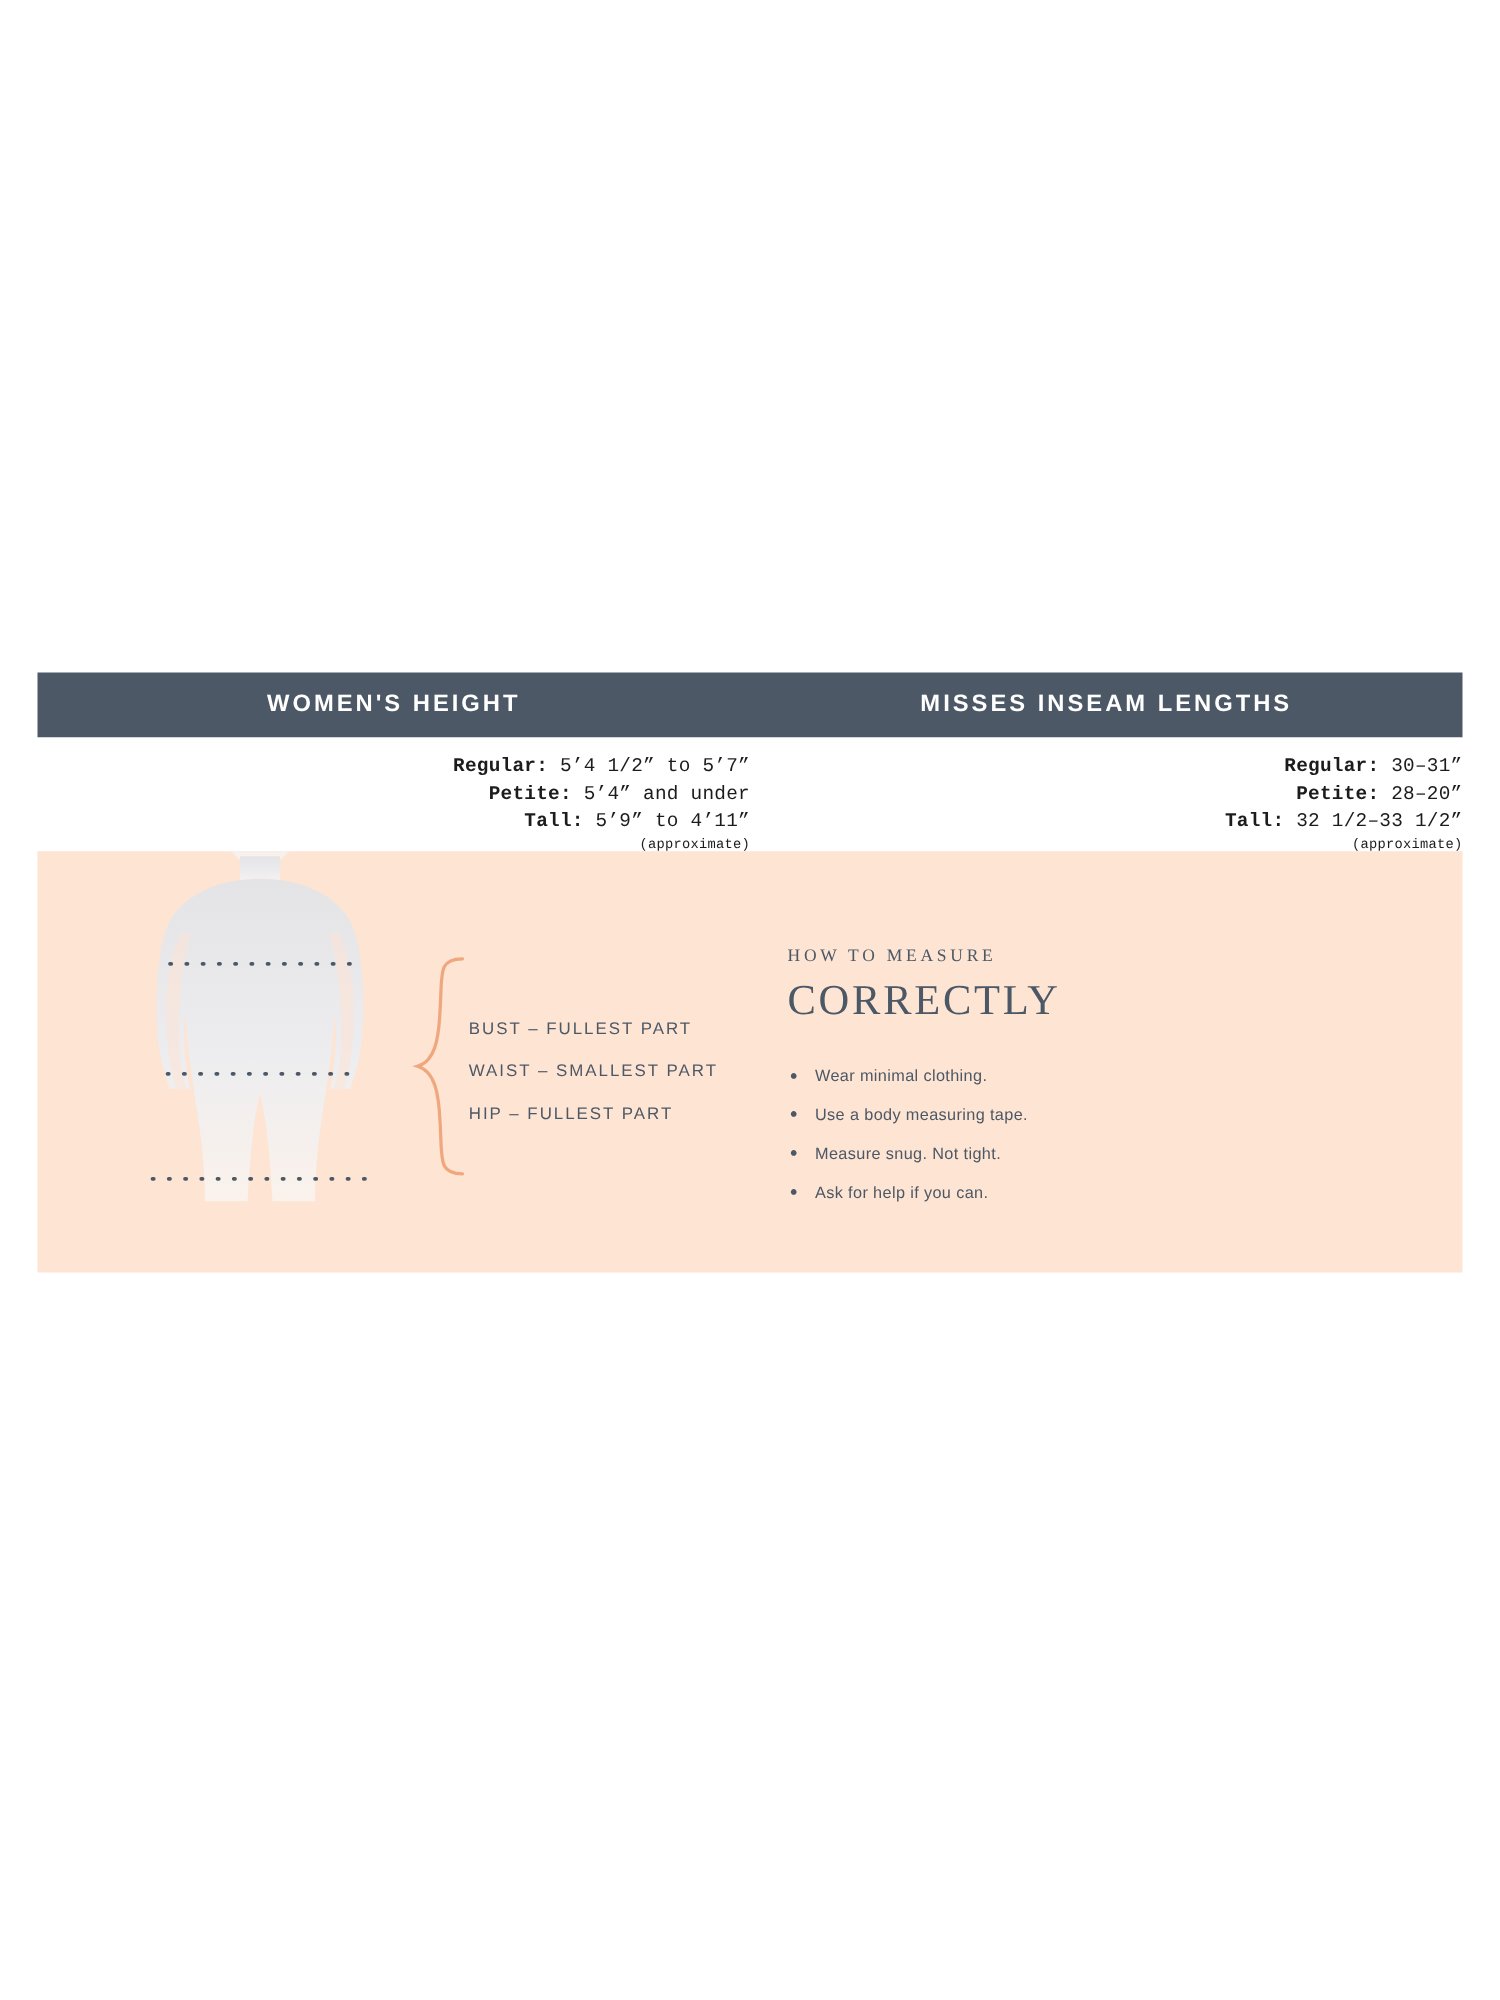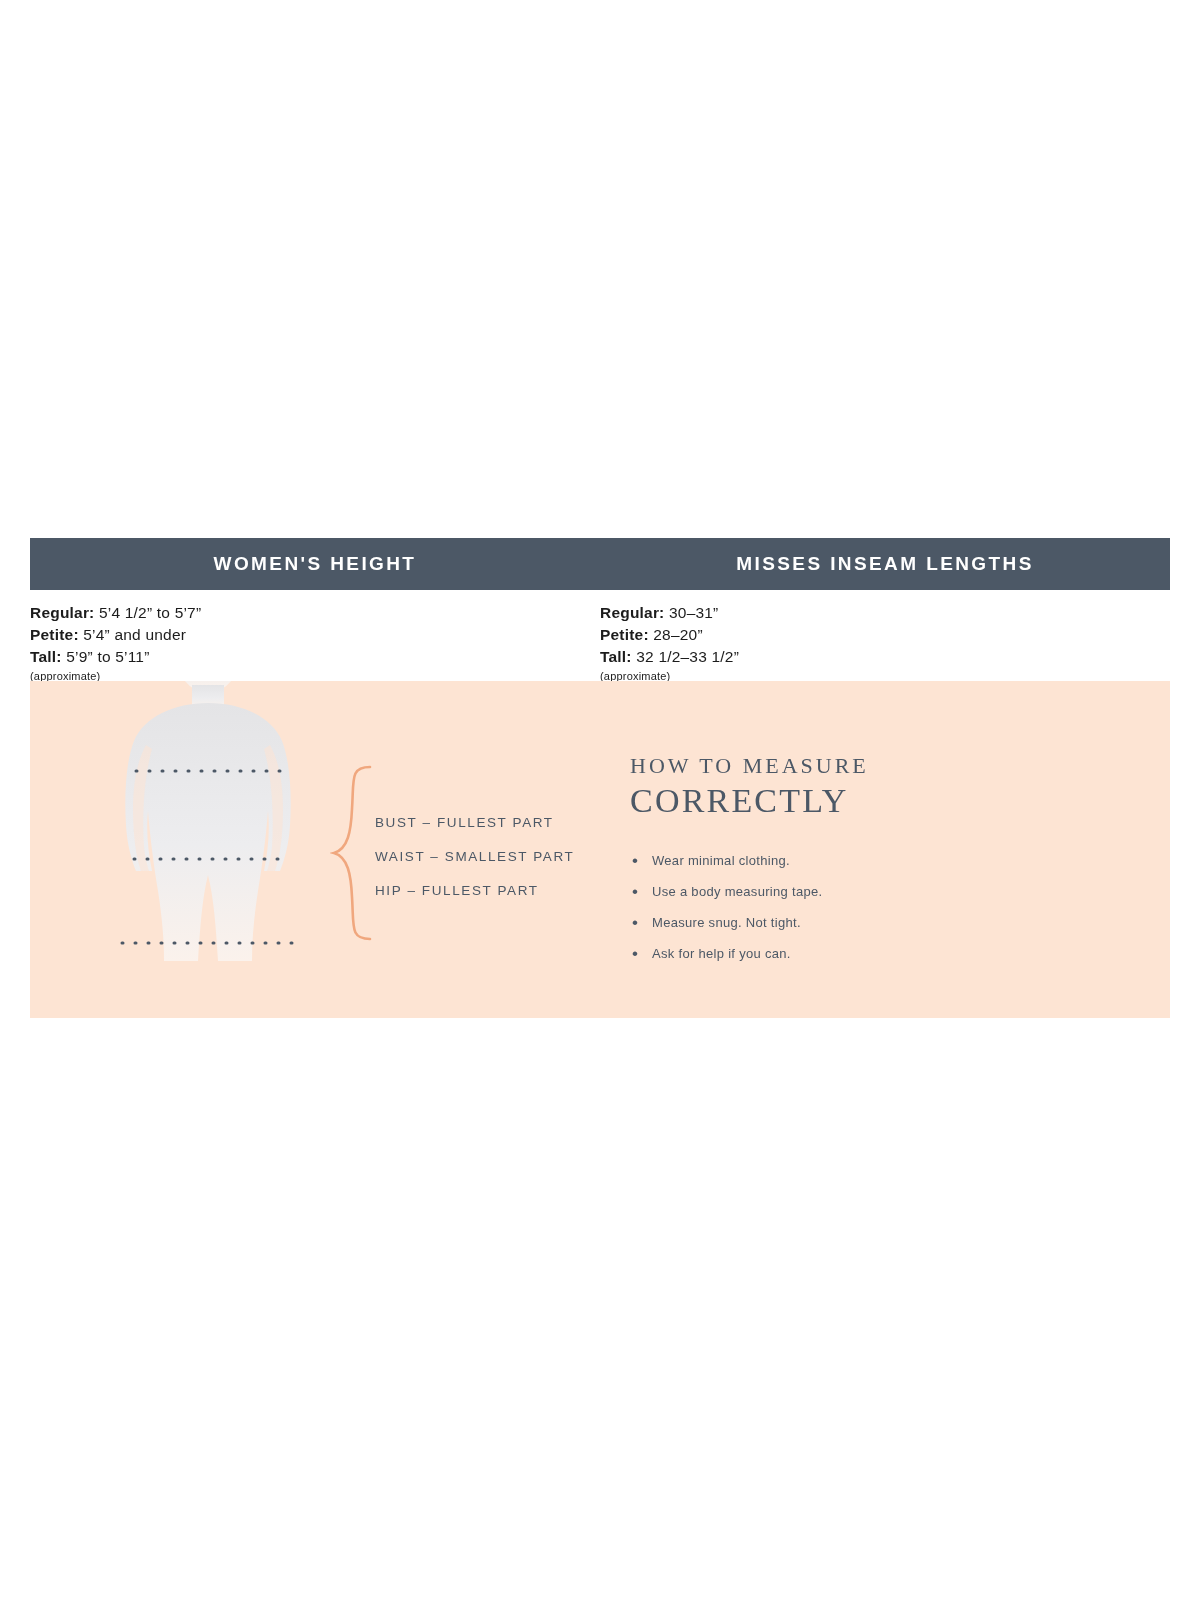--- a/index.html
+++ b/index.html
@@ -50,23 +50,24 @@
     position: absolute;
     left: 0;
     top: 52px;
     width: 1140px;
     height: 91px;
     background: #ffffff;
     display: flex;
   }
   .facts-col {
     flex: 1 1 50%;
-    text-align: left;
+    text-align: right;
     padding-top: 12px;
     box-sizing: border-box;
+    font-family: Liberation Mono, monospace;
   }
   .facts-col .line {
     font-size: 15.5px;
     color: #1c1c1c;
     line-height: 22px;
     letter-spacing: 0.2px;
   }
   .facts-col .line b {
     font-weight: bold;
   }
@@ -123,21 +124,21 @@
   
   .howto {
     position: absolute;
     left: 600px;
     top: 72px;
     width: 500px;
   }
   .howto .kicker {
     font-family: "Liberation Serif", serif;
     color: #4c5866;
-    font-size: 22px;
+    font-size: 14px;
     letter-spacing: 3px;
     line-height: 26px;
   }
   .howto .bigtitle {
     font-family: "Liberation Serif", serif;
     color: #4c5866;
     font-size: 34px;
     letter-spacing: 2.2px;
     line-height: 40px;
     margin-top: 2px;
@@ -184,21 +185,21 @@
       <div class="line">
         <b>Regular:</b>
         <span>5’4 1/2” to 5’7”</span>
       </div>
       <div class="line">
         <b>Petite:</b>
         <span>5’4” and under</span>
       </div>
       <div class="line">
         <b>Tall:</b>
-        <span>5’9” to 5’11”</span>
+        <span>5’9” to 4’11”</span>
       </div>
       <div class="approx">(approximate)</div>
     </div>
 
     <div class="facts-col">
       <div class="line">
         <b>Regular:</b>
         <span>30–31”</span>
       </div>
       <div class="line">

